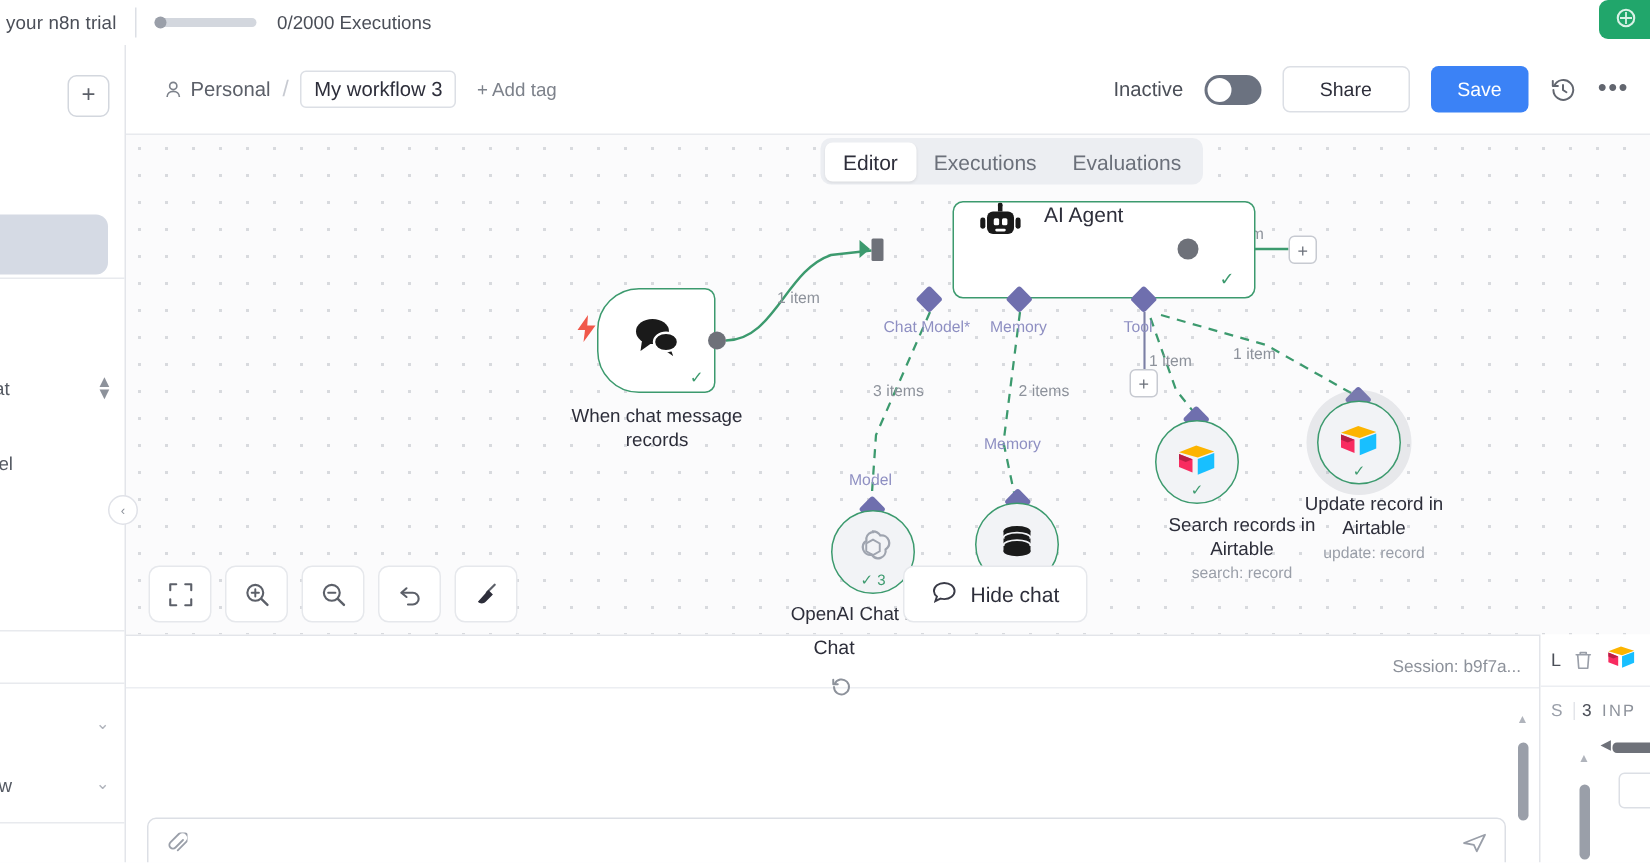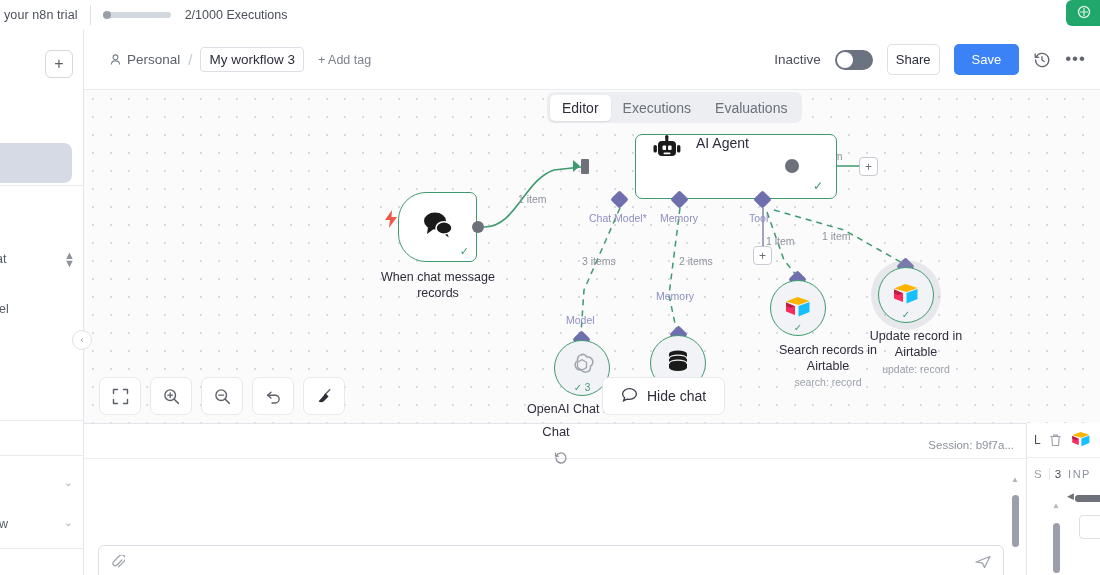--- a/index.html
+++ b/index.html
@@ -79,21 +79,21 @@
   .toggle {
     width: 38px; height: 20px; border-radius: 10px; background: #6b7280;
     position: relative; display: inline-block;
   }
   .toggle .knob {
     position: absolute; left: 2px; top: 2px; width: 16px; height: 16px;
     border-radius: 50%; background: #ffffff;
   }
   .btn-share {
     font-size: 13px; color: #2d2e3a; background: #fff;
-    border: 1px solid #dcdfe5; border-radius: 5px; padding: 7px 8px;
+    border: 1px solid #dcdfe5; border-radius: 5px; padding: 7px 24px;
   }
   .btn-save {
     font-size: 13px; color: #ffffff; background: #3b82f6;
     border: none; border-radius: 5px; padding: 8px 18px; font-weight: 500;
   }
   .icon-btn { color: #62666f; display: flex; align-items: center; justify-content: center; }
   .dots { font-size: 17px; color: #62666f; letter-spacing: 1px; line-height: .6; }
 
   
   .tabs {
@@ -271,21 +271,21 @@
 <body>
 
 <div class="app">
 
   <div class="trial-bar">
     <span class="trial-text">your n8n trial</span>
     <span class="trial-div"></span>
     <span class="trial-prog">
         <span class="dot"></span>
       </span>
-    <span class="trial-count">2/1000 Executions</span>
+    <span class="trial-count">0/2000 Executions</span>
     <span class="trial-green">
       <svg width="16" height="16" viewBox="0 0 16 16">
           <circle cx="9" cy="7" r="5.5" fill="none" stroke="#d9f2e6" stroke-width="1.4"></circle>
           <path d="M5 7h8M9 3v8" stroke="#d9f2e6" stroke-width="1.2"></path>
         </svg>
     </span>
   </div>
 
   <div class="sidebar">
     <div class="sb-plus">+</div>

